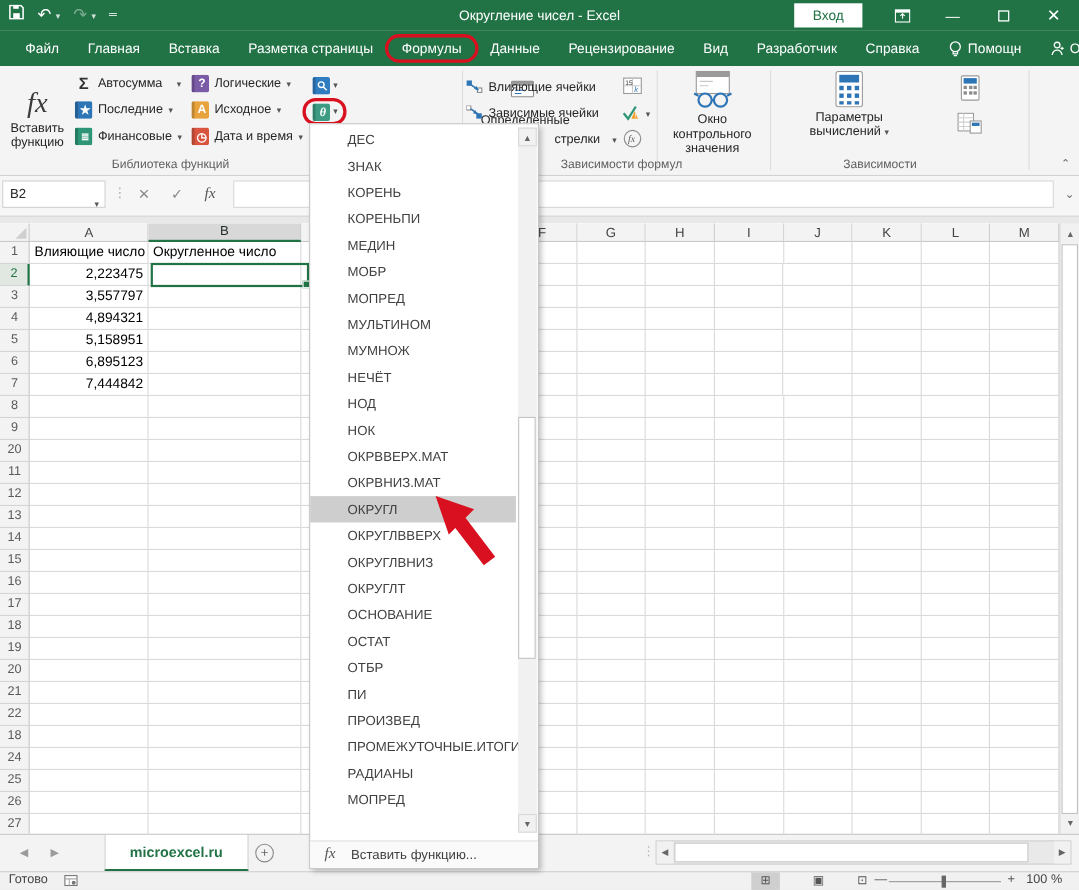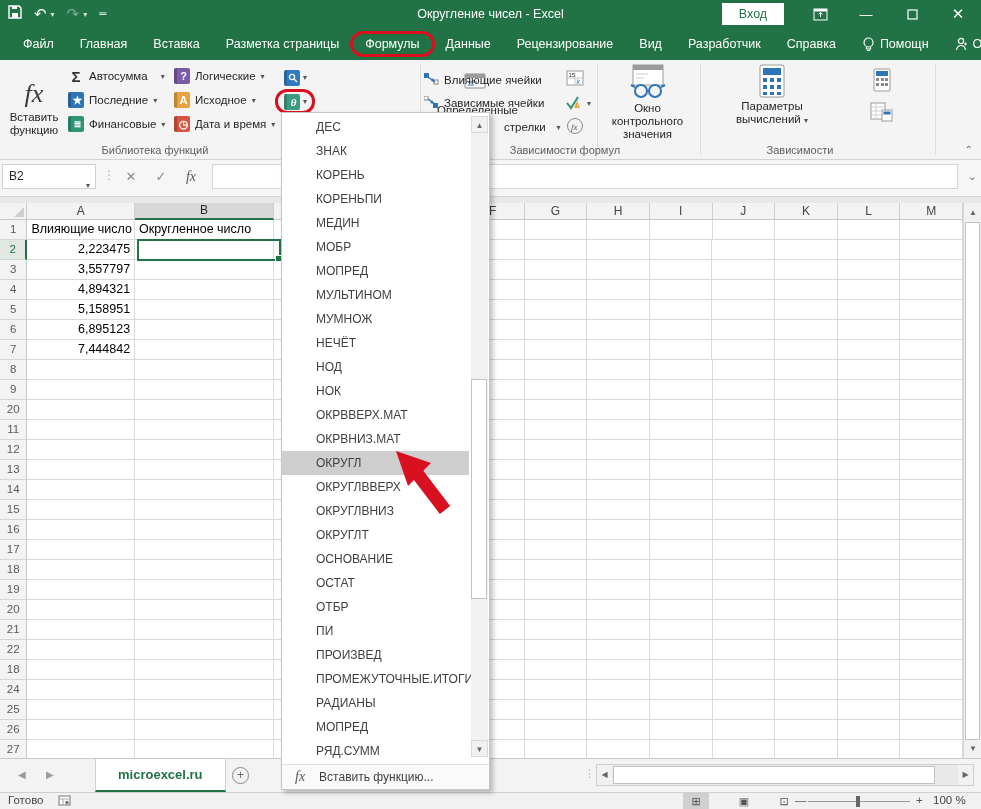--- a/index.html
+++ b/index.html
@@ -885,21 +885,20 @@
       <div class="f-item">ОКРУГЛВНИЗ</div>
       <div class="f-item">ОКРУГЛТ</div>
       <div class="f-item">ОСНОВАНИЕ</div>
       <div class="f-item">ОСТАТ</div>
       <div class="f-item">ОТБР</div>
       <div class="f-item">ПИ</div>
       <div class="f-item">ПРОИЗВЕД</div>
       <div class="f-item">ПРОМЕЖУТОЧНЫЕ.ИТОГИ</div>
       <div class="f-item">РАДИАНЫ</div>
       <div class="f-item">МОПРЕД</div>
-      <div class="f-item">РЯД.СУММ</div>
     </div>
   <div id="func-scroll">
     <div class="scr-btn" style="top:0;">▲</div>
     <div id="f-thumb"></div>
     <div class="scr-btn" style="bottom:0;">▼</div>
   </div>
   <div id="func-footer">
     <span class="fx-sm">fx</span>
     <span>Вставить функцию...</span>
   </div>

